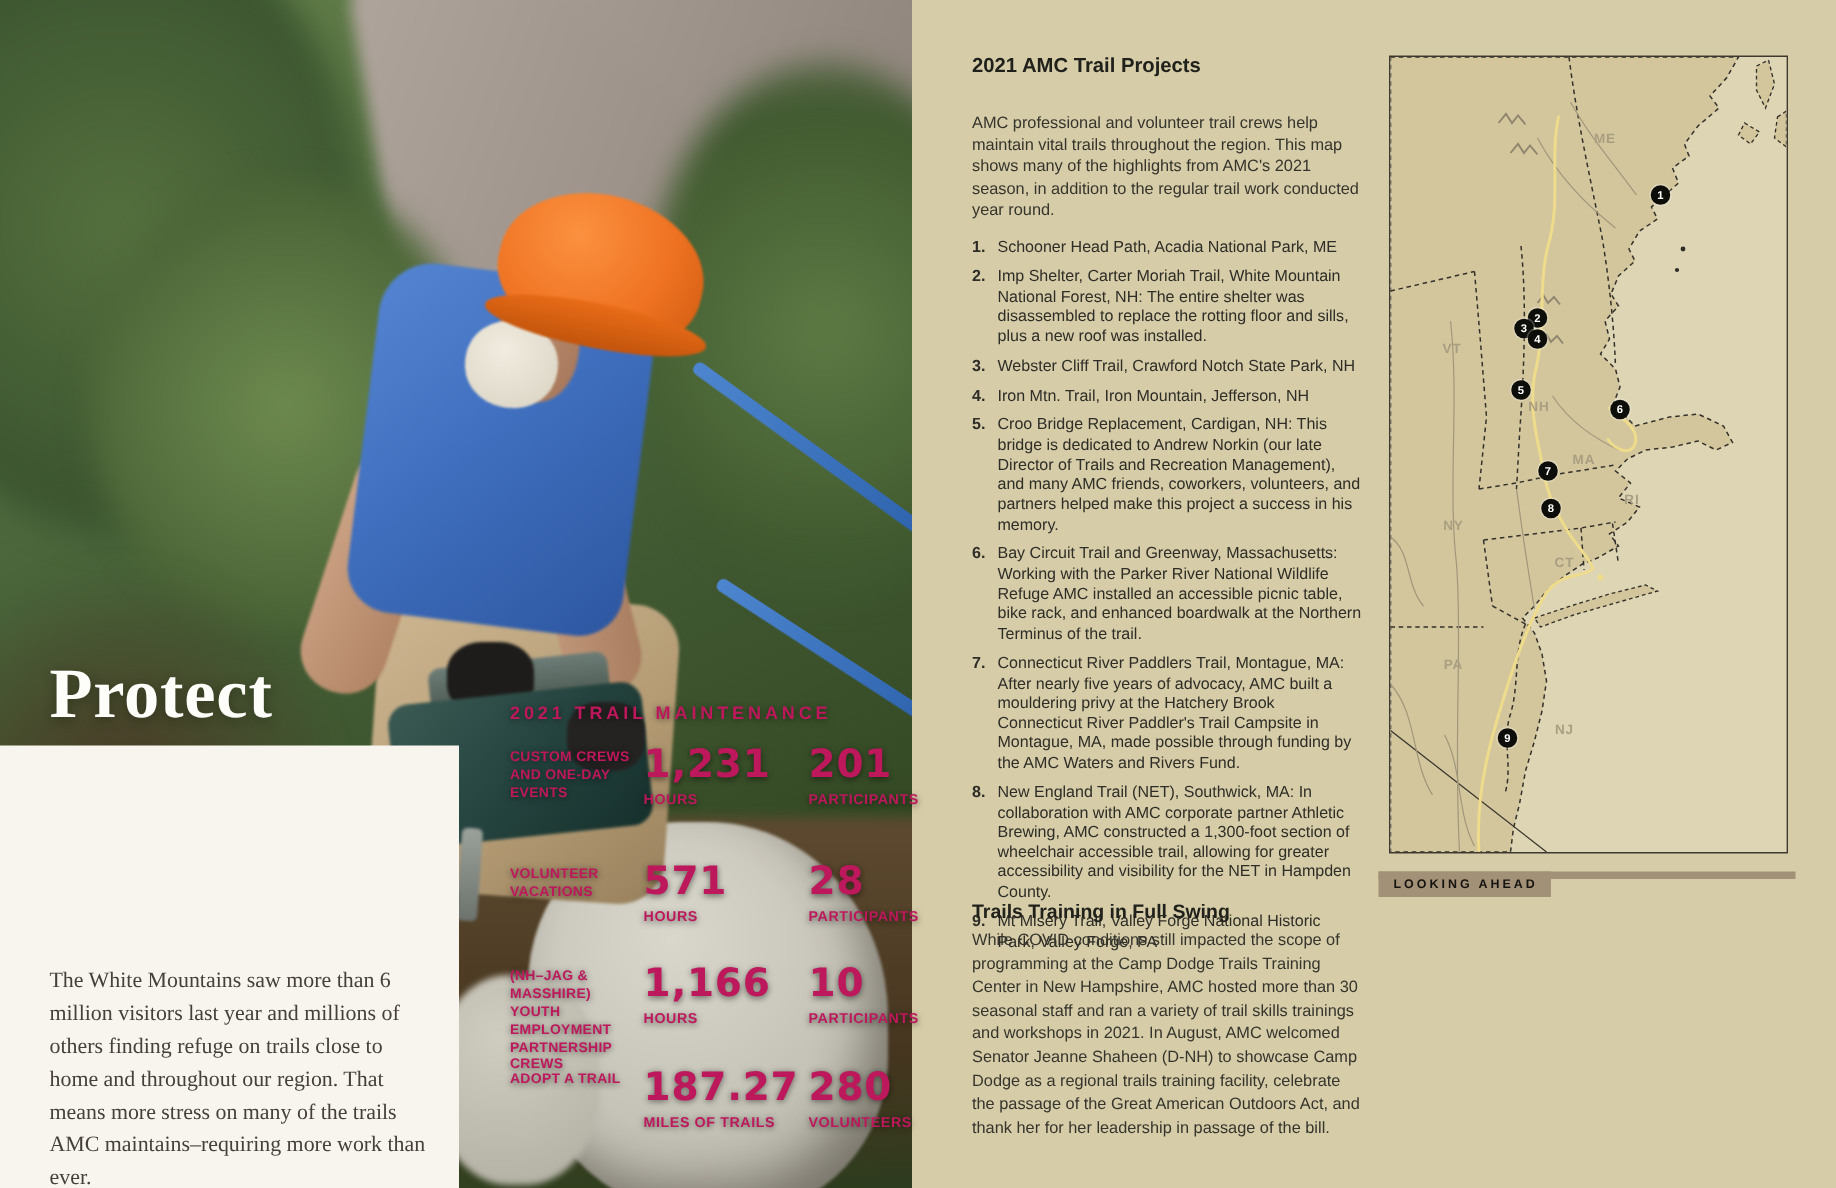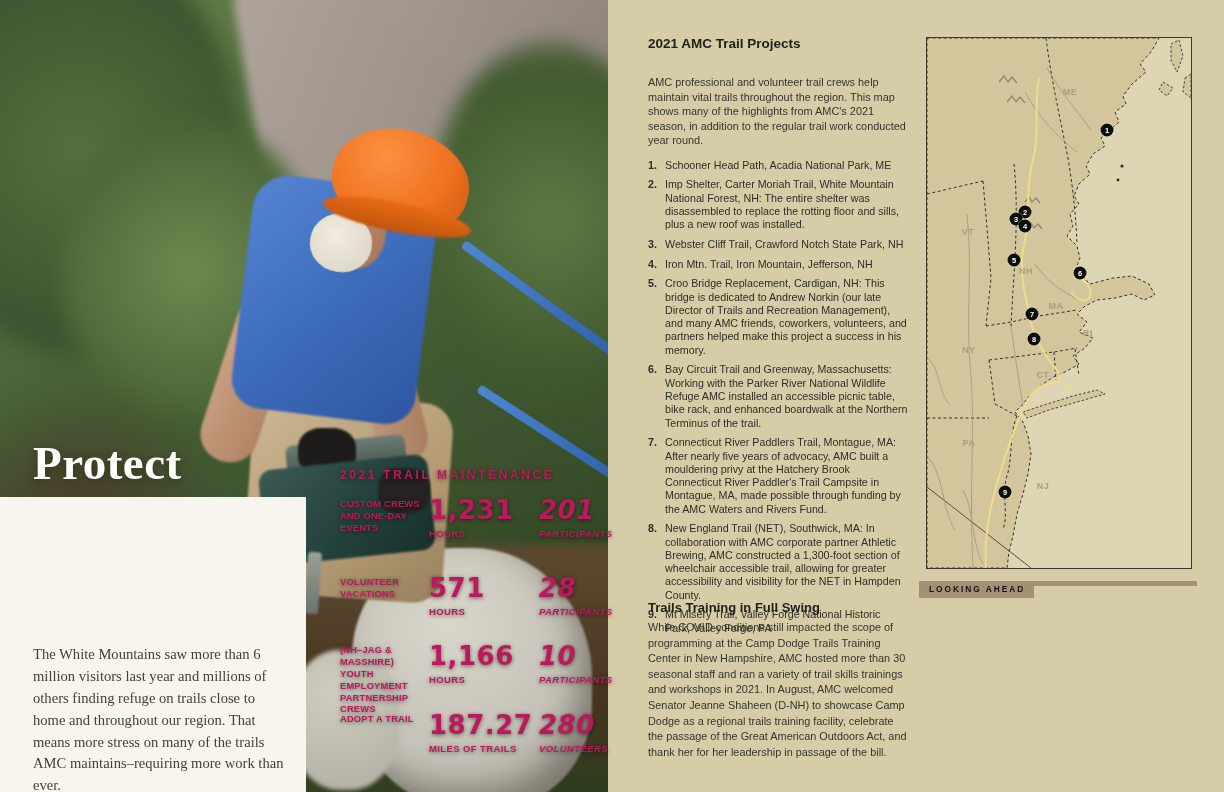--- a/index.html
+++ b/index.html
@@ -56,21 +56,21 @@
         font-size:19.5px;line-height:1.26;color:#a78f73;}
   .leadbody{position:absolute;left:33px;top:147px;width:252px;font-family:"Liberation Serif",serif;
             font-size:14.6px;line-height:1.5;color:#45403a;}
 
   
   .stats{left:320px;top:466px;width:286px;height:326px;color:#be185d;text-shadow:0 1px 4px rgba(10,10,5,.55);margin-left:20px;}
   .stats-title{position:absolute;left:0;top:2px;font-size:12px;font-weight:bold;letter-spacing:2.6px;white-space:nowrap;}
   .srow{position:absolute;left:0;width:286px;}
   .slabel{position:absolute;left:0;top:2px;width:86px;font-size:9.3px;font-weight:bold;line-height:1.28;letter-spacing:.2px;}
   .sval1{position:absolute;left:89px;top:0;}
-  .sval2{position:absolute;left:199px;top:0;font-style:italic;}
+  .sval2{position:absolute;left:199px;top:0;}
   .num{font-family:"DejaVu Sans",sans-serif;font-size:26px;font-weight:800;letter-spacing:.5px;line-height:1;}
   .unit{font-size:9.5px;font-weight:bold;letter-spacing:.4px;margin-top:5px;}
 
   
   .projects{left:648px;top:36px;width:260px;color:#2e2d27;}
   .projects h2{margin:0 0 5px 0;font-size:13.5px;color:#21211c;}
   .intro{font-size:10.9px;line-height:1.33;color:#35342d;margin-top:24px;}
   .plist{margin-top:11px;}
   .pitem{display:flex;margin-bottom:6.5px;}
   .pnum{width:17px;flex:none;font-weight:bold;font-size:10.7px;line-height:1.24;}

